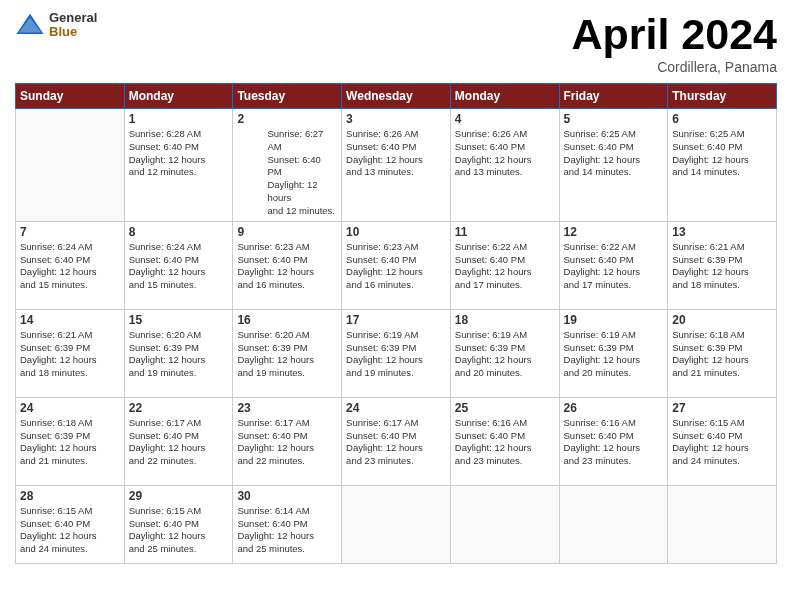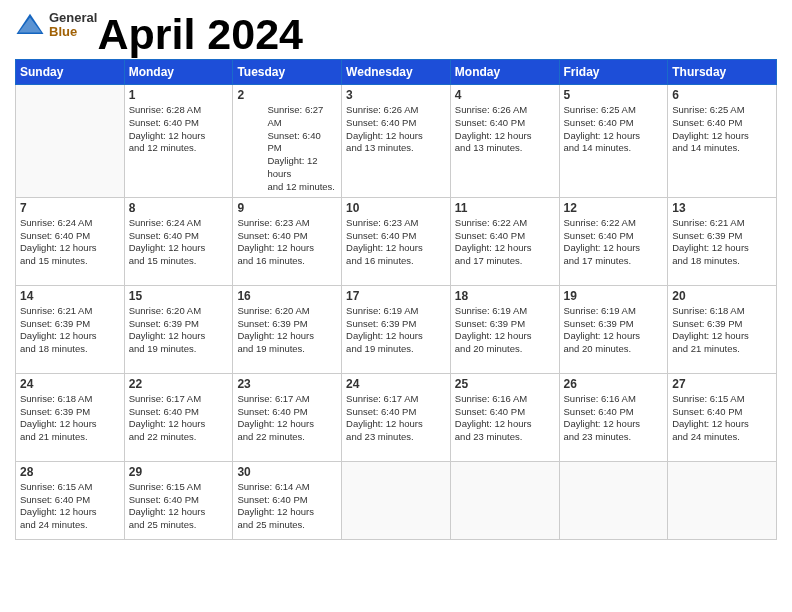--- a/index.html
+++ b/index.html
@@ -11,21 +11,23 @@
       overflow: hidden;
     }
     .page {
       width: 792px;
       height: 612px;
       background: #fff;
       padding: 10px 15px;
     }
     .header {
       display: flex;
+      justify-content: space-between;
       align-items: flex-start;
+      margin-bottom: 8px;
     }
     .logo {
       display: flex;
       align-items: center;
       gap: 4px;
     }
     .logo-text {
       display: flex;
       flex-direction: column;
       font-size: 13px;
@@ -49,21 +51,21 @@
     .calendar-subtitle {
       font-size: 14px;
       color: #555;
     }
     table {
       width: 100%;
       border-collapse: collapse;
       table-layout: fixed;
     }
     .header-row th {
-      background: #1d4ed8;
+      background: #7f1d1d;
       color: #fff;
       font-size: 12px;
       font-weight: bold;
       padding: 5px 4px;
       text-align: left;
       border: 1px solid #1a6bc9;
     }
     .day-cell {
       border: 1px solid #ccc;
       vertical-align: top;
@@ -102,20 +104,21 @@
         <polygon points="20,5 38,32 2,32" fill="#1565c0"></polygon>
         <polygon points="20,10 35,30 5,30" fill="#fff" opacity="0.3"></polygon>
       </svg>
       <div class="logo-text">
         <span class="general">General</span>
         <span class="blue">Blue</span>
       </div>
     </div>
     <div class="title-block">
       <div class="calendar-title">April 2024</div>
+      <div class="calendar-subtitle">Cordillera, Panama</div>
     </div>
   </div>
 
   <table>
     <thead>
       <tr class="header-row">
         <th>Sunday</th>
         <th>Monday</th>
         <th>Tuesday</th>
         <th>Wednesday</th>

